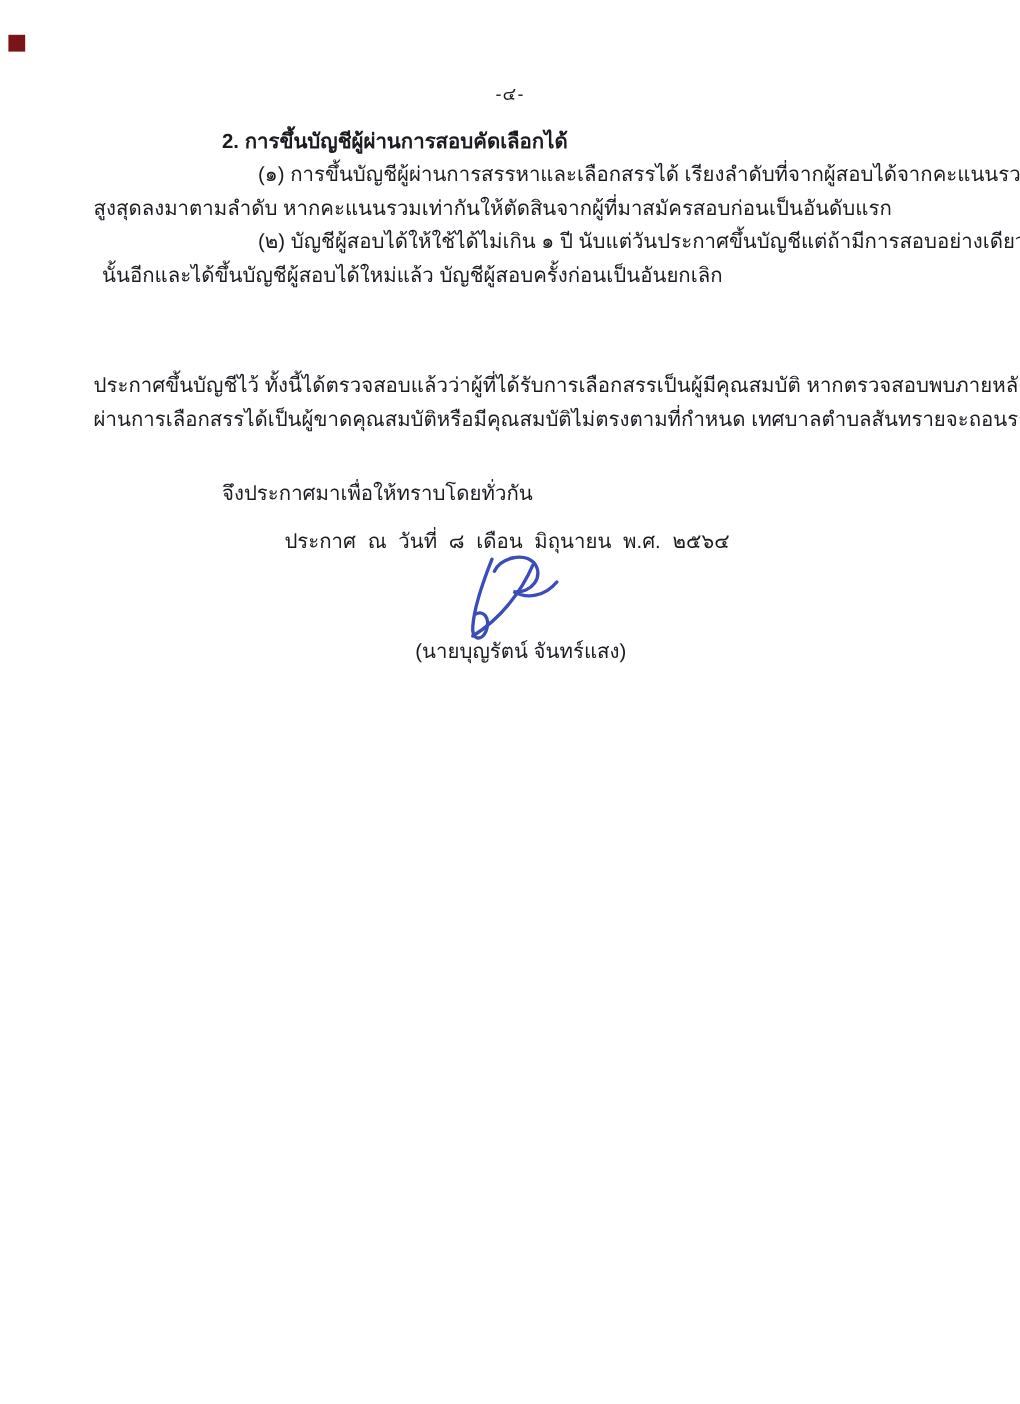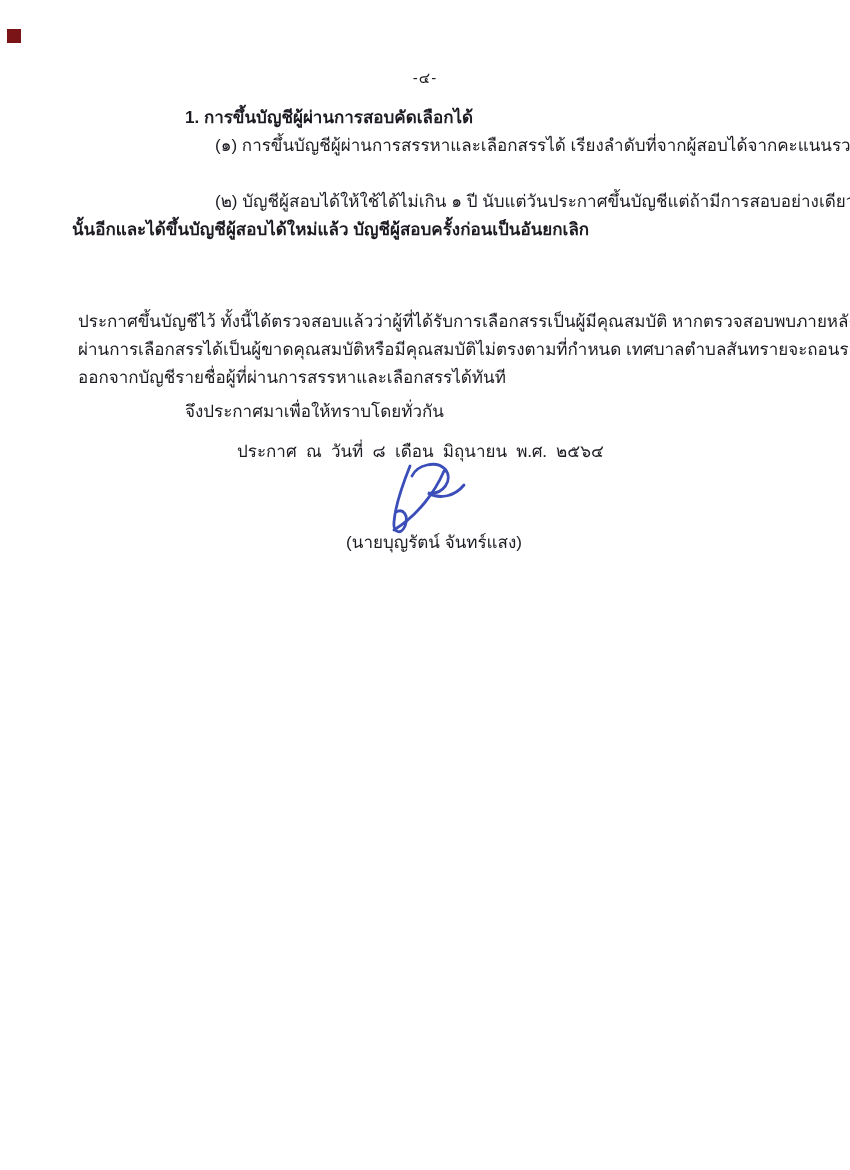--- a/index.html
+++ b/index.html
@@ -45,31 +45,31 @@
 </style>
 </head>
 <body>
 
 <div class="page">
 
   <div class="corner-square"></div>
 
   <div class="page-number">-๔-</div>
 
-  <div class="abs heading" style="left:185px; top:103px;">1. การขึ้นบัญชีผู้ผ่านการสอบคัดเลือกได้</div>
+  <div class="abs heading" style="left:185px; top:103px;">2. การขึ้นบัญชีผู้ผ่านการสอบคัดเลือกได้</div>
   <div class="abs" style="left:215px; top:131px;">(๑) การขึ้นบัญชีผู้ผ่านการสรรหาและเลือกสรรได้ เรียงลำดับที่จากผู้สอบได้จากคะแนนรวม</div>
+  <div class="abs" style="left:78px; top:159px;">สูงสุดลงมาตามลำดับ หากคะแนนรวมเท่ากันให้ตัดสินจากผู้ที่มาสมัครสอบก่อนเป็นอันดับแรก</div>
   <div class="abs" style="left:215px; top:187px;">(๒) บัญชีผู้สอบได้ให้ใช้ได้ไม่เกิน ๑ ปี นับแต่วันประกาศขึ้นบัญชีแต่ถ้ามีการสอบอย่างเดียวกัน</div>
-  <div class="abs" style="left:72px; top:215px;font-weight:bold;">นั้นอีกและได้ขึ้นบัญชีผู้สอบได้ใหม่แล้ว บัญชีผู้สอบครั้งก่อนเป็นอันยกเลิก</div>
+  <div class="abs" style="left:85px; top:215px;">นั้นอีกและได้ขึ้นบัญชีผู้สอบได้ใหม่แล้ว บัญชีผู้สอบครั้งก่อนเป็นอันยกเลิก</div>
 
   <div class="abs" style="left:78px; top:307px;">ประกาศขึ้นบัญชีไว้ ทั้งนี้ได้ตรวจสอบแล้วว่าผู้ที่ได้รับการเลือกสรรเป็นผู้มีคุณสมบัติ หากตรวจสอบพบภายหลังว่าผู้</div>
   <div class="abs" style="left:78px; top:335px;">ผ่านการเลือกสรรได้เป็นผู้ขาดคุณสมบัติหรือมีคุณสมบัติไม่ตรงตามที่กำหนด เทศบาลตำบลสันทรายจะถอนรายชื่อผู้นั้น</div>
-  <div class="abs" style="left:78px; top:363px;">ออกจากบัญชีรายชื่อผู้ที่ผ่านการสรรหาและเลือกสรรได้ทันที</div>
 
   <div class="abs" style="left:185px; top:397px;">จึงประกาศมาเพื่อให้ทราบโดยทั่วกัน</div>
-  <div class="abs announce-line" style="left:237px; top:437px;font-family:Liberation Serif, serif;">ประกาศ ณ วันที่ ๘ เดือน มิถุนายน พ.ศ. ๒๕๖๔</div>
+  <div class="abs announce-line" style="left:237px; top:437px;">ประกาศ ณ วันที่ ๘ เดือน มิถุนายน พ.ศ. ๒๕๖๔</div>
 
   <div class="signature-wrap">
     <svg viewBox="0 0 140 78" aria-hidden="true">
       <path class="sig-stroke" d="M58 6 C50 26, 43 48, 42 62 C41 73, 49 75, 53 66 C57 55, 51 48, 44 52"></path>
       <path class="sig-stroke" d="M60 16 C65 5, 84 0, 93 9 C102 20, 91 35, 76 33 C88 40, 103 36, 112 25"></path>
       <path class="sig-stroke" d="M92 11 C83 32, 66 55, 42 70"></path>
     </svg>
   </div>
 
   <div class="abs center-line" style="top:528px;">(นายบุญรัตน์ จันทร์แสง)</div>

